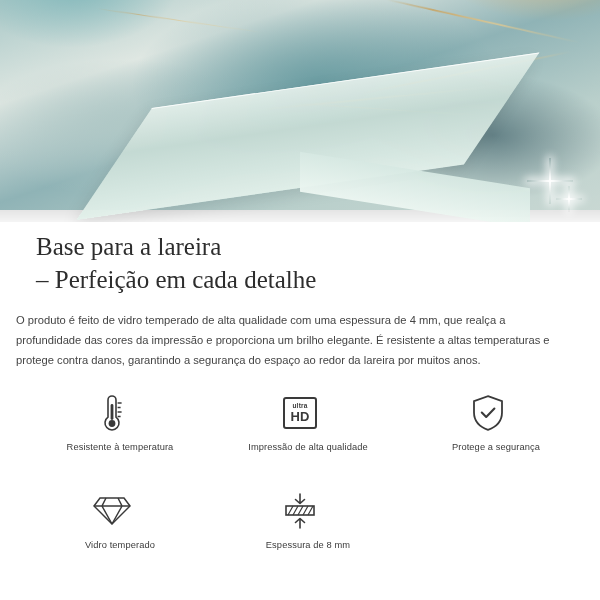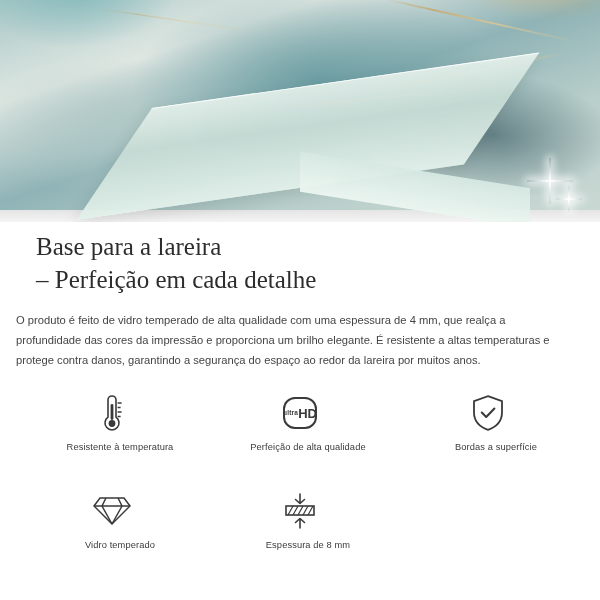--- a/index.html
+++ b/index.html
@@ -117,22 +117,22 @@
   }
   .feature .glyph {
     height: 46px; display: flex; align-items: center; justify-content: center;
   }
   .feature .cap {
     font-size: 9.3px; color: #3b3b3b; text-align: center; margin-top: 6px;
     letter-spacing: .1px;
     margin-left: 16px;
   }
   .hd-box {
-    width: 34px; height: 32px; border: 2px solid #3a3a3a; border-radius: 12px;
-    display: flex; flex-direction: row; align-items: center; justify-content: center;
+    width: 34px; height: 32px; border: 2px solid #3a3a3a; border-radius: 3px;
+    display: flex; flex-direction: column; align-items: center; justify-content: center;
     line-height: 1;
   }
   .hd-box .u { font-size: 6.5px; font-weight: 700; color: #3a3a3a; letter-spacing: .2px; }
   .hd-box .h { font-size: 13px; font-weight: 700; color: #3a3a3a; margin-top: 1px; }
   svg { display: block; }
 </style>
 </head>
 <body>
 
 <div class="page">
@@ -176,31 +176,31 @@
         <span class="cap">Resistente à temperatura</span>
       </div>
 
       <div class="feature">
         <span class="glyph">
           <span class="hd-box">
             <span class="u">ultra</span>
             <span class="h">HD</span>
           </span>
         </span>
-        <span class="cap">Perfeição de alta qualidade</span>
+        <span class="cap">Impressão de alta qualidade</span>
       </div>
 
       <div class="feature">
         <span class="glyph">
           <svg width="36" height="40" viewBox="0 0 36 40" fill="none" stroke="#3a3a3a" stroke-width="1.8">
             <path d="M18 3.2 32 8.2v11.2c0 8.4-5.8 14.4-14 17.4-8.2-3-14-9-14-17.4V8.2L18 3.2z"></path>
             <path d="M11.8 19.6l4.4 4.4 8.2-8.4" stroke-width="2.1" stroke-linecap="round" stroke-linejoin="round"></path>
           </svg>
         </span>
-        <span class="cap">Bordas a superfície</span>
+        <span class="cap">Protege a segurança</span>
       </div>
 
       <div class="feature">
         <span class="glyph">
           <svg width="40" height="34" viewBox="0 0 40 34" fill="none" stroke="#3a3a3a" stroke-width="1.5">
             <path d="M8 4h24l6 8-18 18L2 12l6-8z"></path>
             <path d="M2 12h36M14 4l-4 8 10 18M26 4l4 8-10 18"></path>
           </svg>
         </span>
         <span class="cap">Vidro temperado</span>

